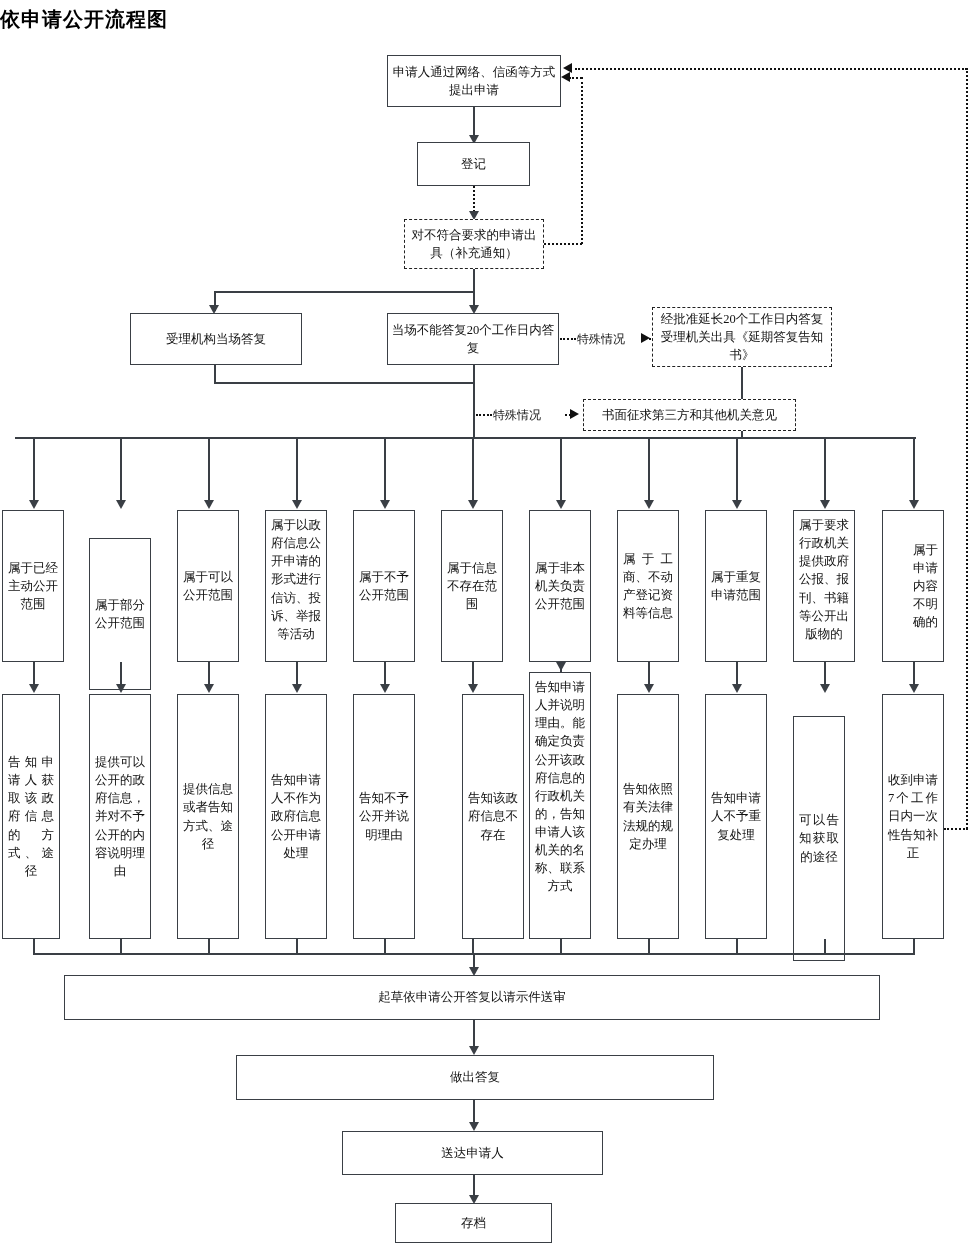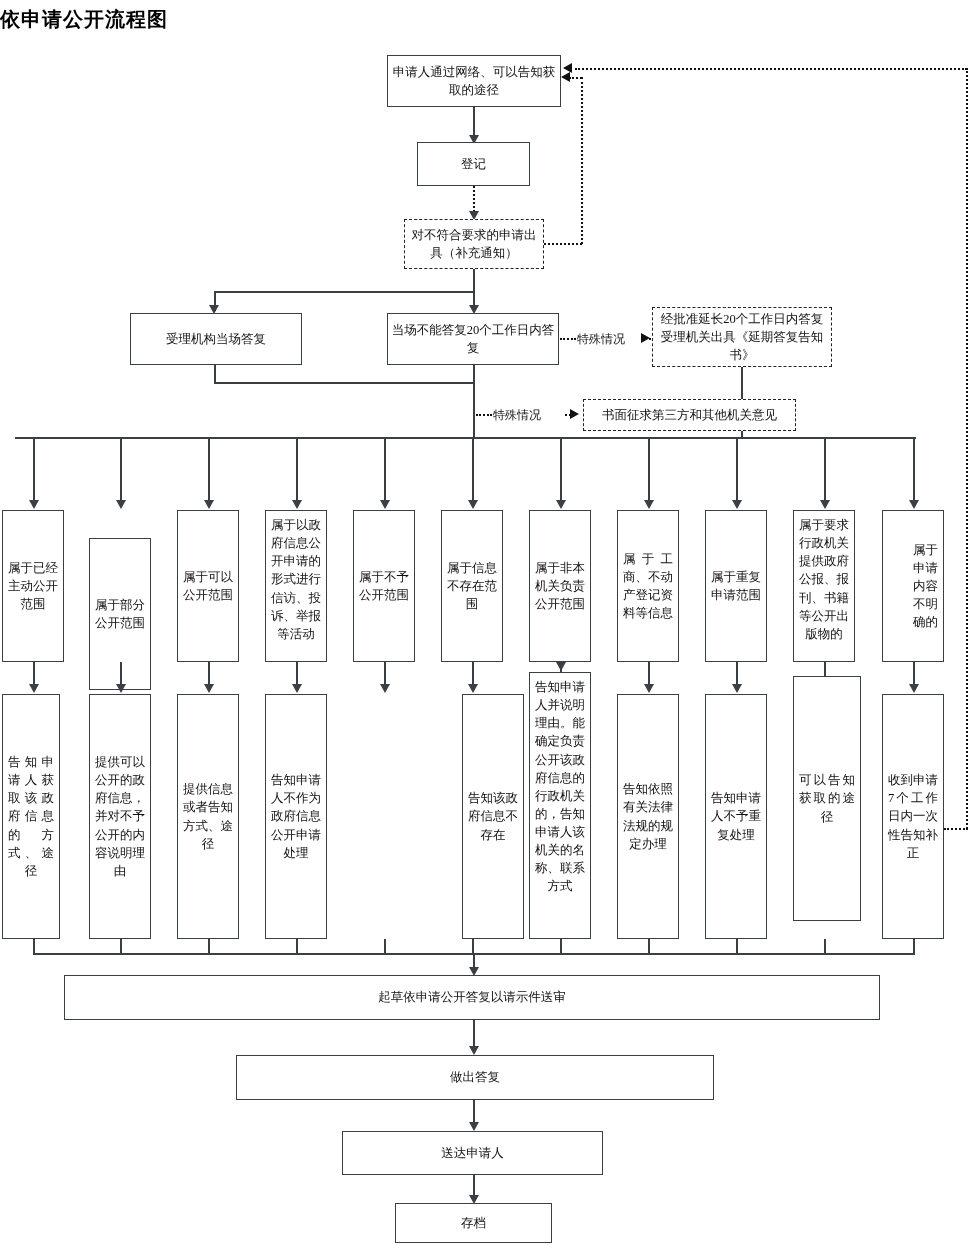--- a/index.html
+++ b/index.html
@@ -112,21 +112,21 @@
   }
 </style>
 </head>
 <body>
 
 <div id="canvas">
 
   <div class="title">依申请公开流程图</div>
 
   <div class="box wide" style="left:387px; top:55px; width:174px; height:52px;">
-    <span class="txt">申请人通过网络、可以告知获取的途径</span>
+    <span class="txt">申请人通过网络、信函等方式提出申请</span>
   </div>
 
   <div class="ln v" style="left:473px; top:107px; height:34px;"></div>
   <div class="ar down" style="left:468.5px; top:135px;"></div>
 
   <div class="box wide" style="left:417px; top:142px; width:113px; height:44px;">
     <span class="txt">登记</span>
   </div>
 
   <div class="dln v" style="left:473px; top:186px; height:30px;"></div>
@@ -268,20 +268,23 @@
   </div>
 
   <div class="ln v" style="left:296px; top:662px; height:28px;"></div>
   <div class="ar down" style="left:291.5px; top:684px;"></div>
   <div class="box narrow" style="left:265px; top:694px; width:62px; height:245px;">
     <span class="txt">告知申请人不作为政府信息公开申请处理</span>
   </div>
 
   <div class="ln v" style="left:384px; top:662px; height:28px;"></div>
   <div class="ar down" style="left:379.5px; top:684px;"></div>
+  <div class="box narrow" style="left:353px; top:694px; width:62px; height:245px;">
+    <span class="txt">告知不予公开并说明理由</span>
+  </div>
 
   <div class="ln v" style="left:472px; top:662px; height:28px;"></div>
   <div class="ar down" style="left:467.5px; top:684px;"></div>
   <div class="box narrow" style="left:462px; top:694px; width:62px; height:245px;">
     <span class="txt">告知该政府信息不存在</span>
   </div>
 
   <div class="ln v" style="left:560px; top:662px; height:16px;"></div>
   <div class="ar down" style="left:555.5px; top:662px;"></div>
   <div class="box narrow vtop" style="left:529px; top:672px; width:62px; height:267px;">
@@ -295,21 +298,21 @@
   </div>
 
   <div class="ln v" style="left:736px; top:662px; height:28px;"></div>
   <div class="ar down" style="left:731.5px; top:684px;"></div>
   <div class="box narrow" style="left:705px; top:694px; width:62px; height:245px;">
     <span class="txt">告知申请人不予重复处理</span>
   </div>
 
   <div class="ln v" style="left:824px; top:662px; height:28px;"></div>
   <div class="ar down" style="left:819.5px; top:684px;"></div>
-  <div class="box narrow" style="left:793px; top:676px; width:68px; height:245px;">
+  <div class="box narrow" style="left:793px; top:716px; width:52px; height:245px;">
     <span class="txt">可以告知获取的途径</span>
   </div>
 
   <div class="ln v" style="left:913px; top:662px; height:28px;"></div>
   <div class="ar down" style="left:908.5px; top:684px;"></div>
   <div class="box narrow" style="left:882px; top:694px; width:62px; height:245px;">
     <span class="txt">收到申请7个工作日内一次性告知补正</span>
   </div>
 
   <div class="dln h" style="left:944px; top:828px; width:24px;"></div>

